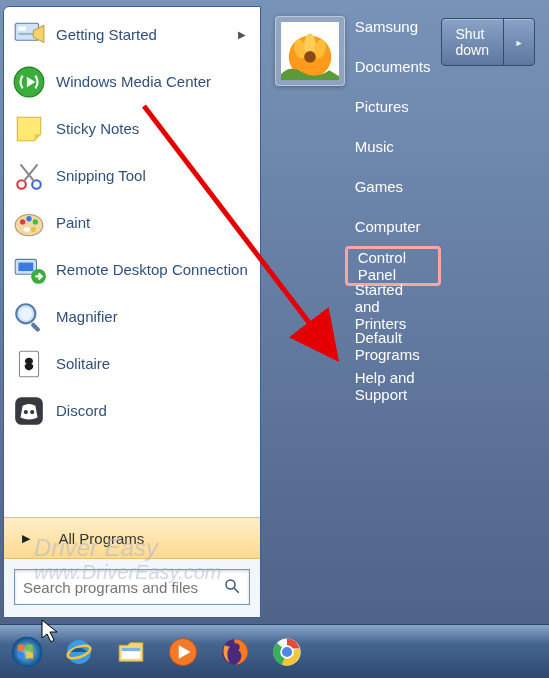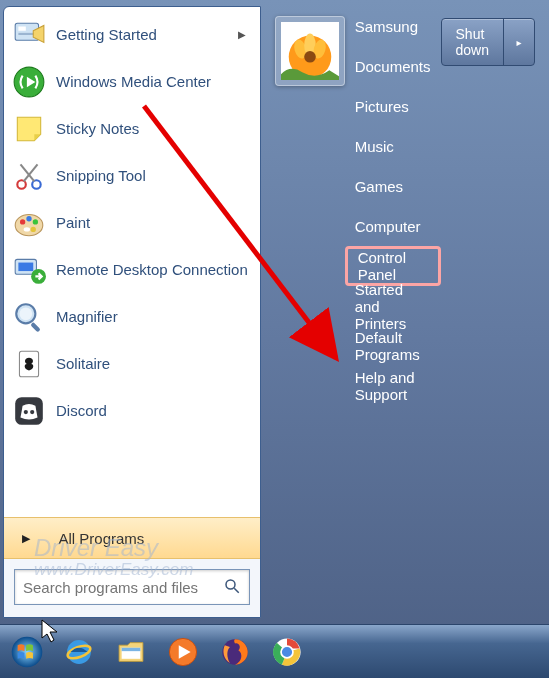--- a/index.html
+++ b/index.html
@@ -179,21 +179,21 @@
   .watermark {
     position: absolute;
     top: 535px;
     left: 34px;
     color: rgba(160,180,210,0.5);
     font-size: 24px;
     font-style: italic;
     pointer-events: none;
     line-height: 1.1;
   }
-  .watermark .small { font-size: 17px; display: block; }
+  .watermark .small { font-size: 20px; display: block; }
   .cursor {
     position: absolute;
     top: 618px;
     left: 40px;
     pointer-events: none;
   }
 </style>
 </head>
 <body>
 

